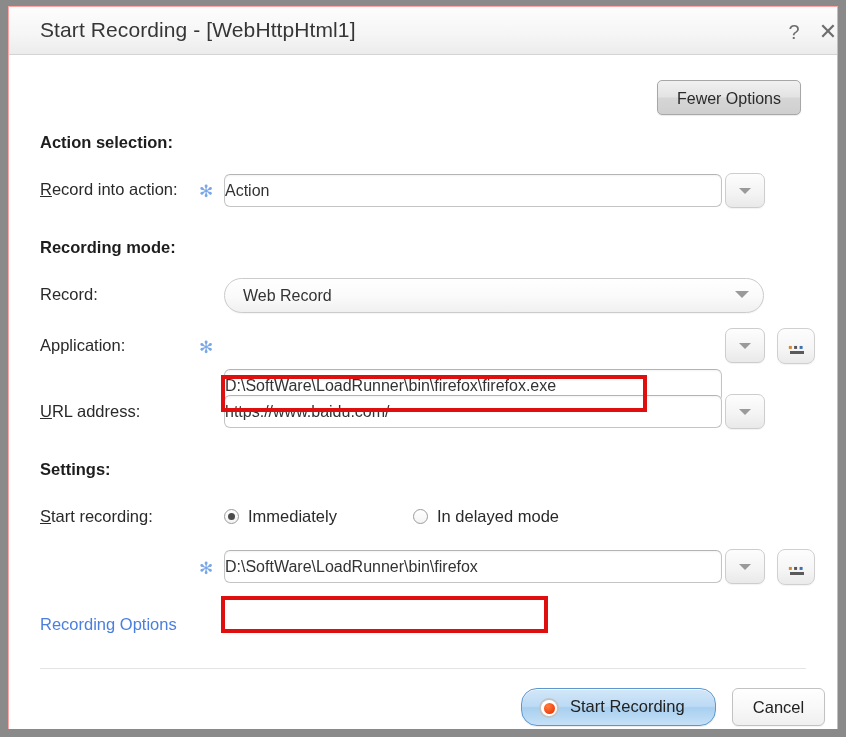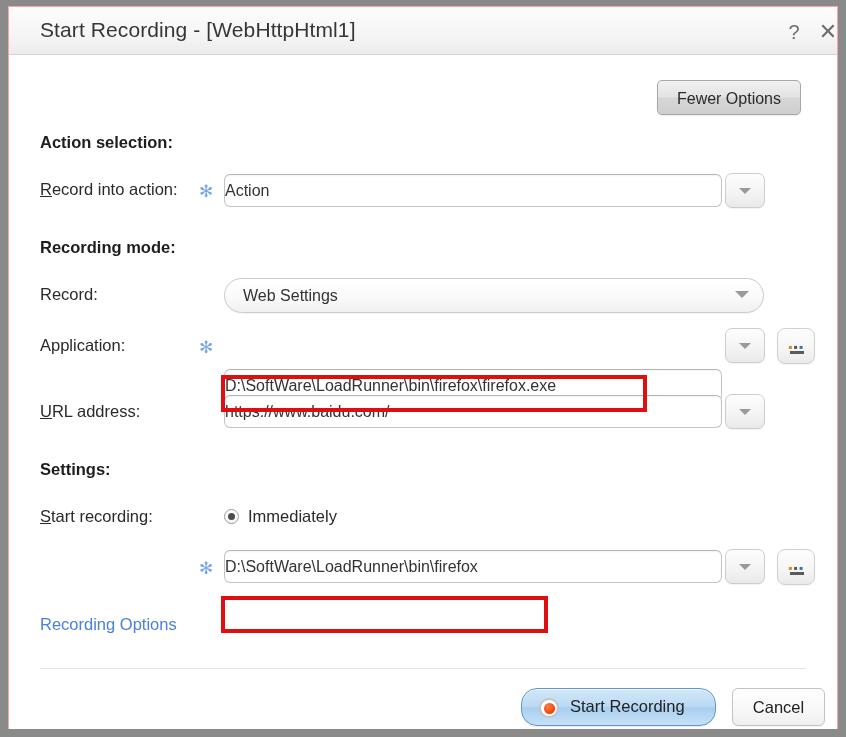--- a/index.html
+++ b/index.html
@@ -405,21 +405,21 @@
       <div class="section-head" id="head-action">Action selection:</div>
 
       <div class="field-label" id="lbl-record-into"><span class="acc">R</span><span>ecord into action:</span></div>
       <div class="req-star" id="star-action">✻</div>
       <div class="textbox" id="tb-action">Action</div>
       <div class="dd-btn" id="dd-action"></div>
 
       <div class="section-head" id="head-recmode">Recording mode:</div>
 
       <div class="field-label" id="lbl-record">Record:</div>
-      <div id="combo-record">Web Settings</div>
+      <div id="combo-record">Web Record</div>
       <div id="combo-record-arrow"></div>
 
       <div class="field-label" id="lbl-application">Application:</div>
       <div class="req-star" id="star-app">✻</div>
       <div class="textbox" id="tb-app">D:\SoftWare\LoadRunner\bin\firefox\firefox.exe</div>
       <div class="dd-btn" id="dd-app"></div>
       <div class="browse-btn" id="browse-app">
         <div class="browse-glyph"><span class="d1">▪</span><span class="d2">▪</span><span class="d3">▪</span></div>
         <div class="browse-bar"></div>
       </div>
@@ -428,20 +428,23 @@
       <div class="textbox" id="tb-url">https://www.baidu.com/</div>
       <div class="dd-btn" id="dd-url"></div>
 
       <div class="section-head" id="head-settings">Settings:</div>
 
       <div class="field-label" id="lbl-start-rec"><span class="acc">S</span><span>tart recording:</span></div>
 
       <div class="radio-wrap" id="radio-immediately">
         <span class="radio-dot checked"></span><span>Immediately</span>
       </div>
+      <div class="radio-wrap" id="radio-delayed">
+        <span class="radio-dot"></span><span>In delayed mode</span>
+      </div>
 
       <div class="req-star" id="star-wdir">✻</div>
       <div class="textbox" id="tb-workdir">D:\SoftWare\LoadRunner\bin\firefox</div>
       <div class="dd-btn" id="dd-workdir"></div>
       <div class="browse-btn" id="browse-wdir">
         <div class="browse-glyph"><span class="d1">▪</span><span class="d2">▪</span><span class="d3">▪</span></div>
         <div class="browse-bar"></div>
       </div>
 
       <div id="recording-options-link">Recording Options</div>

